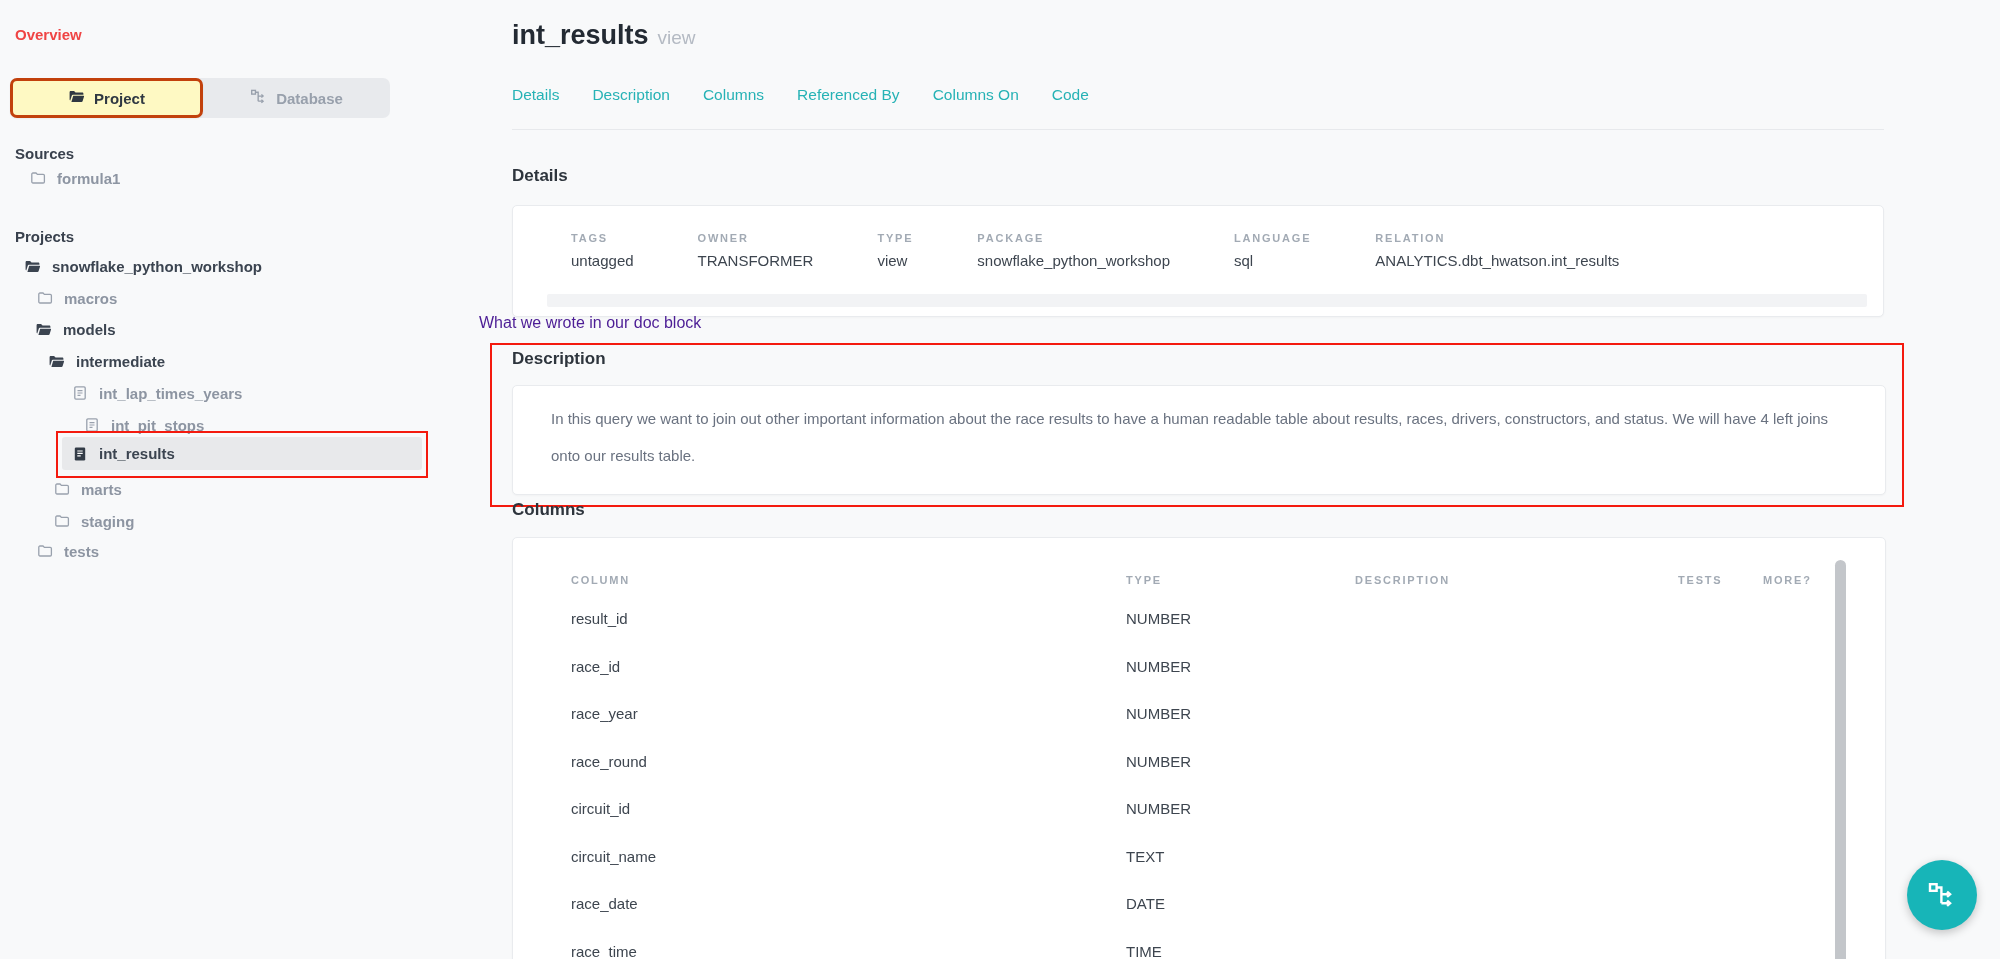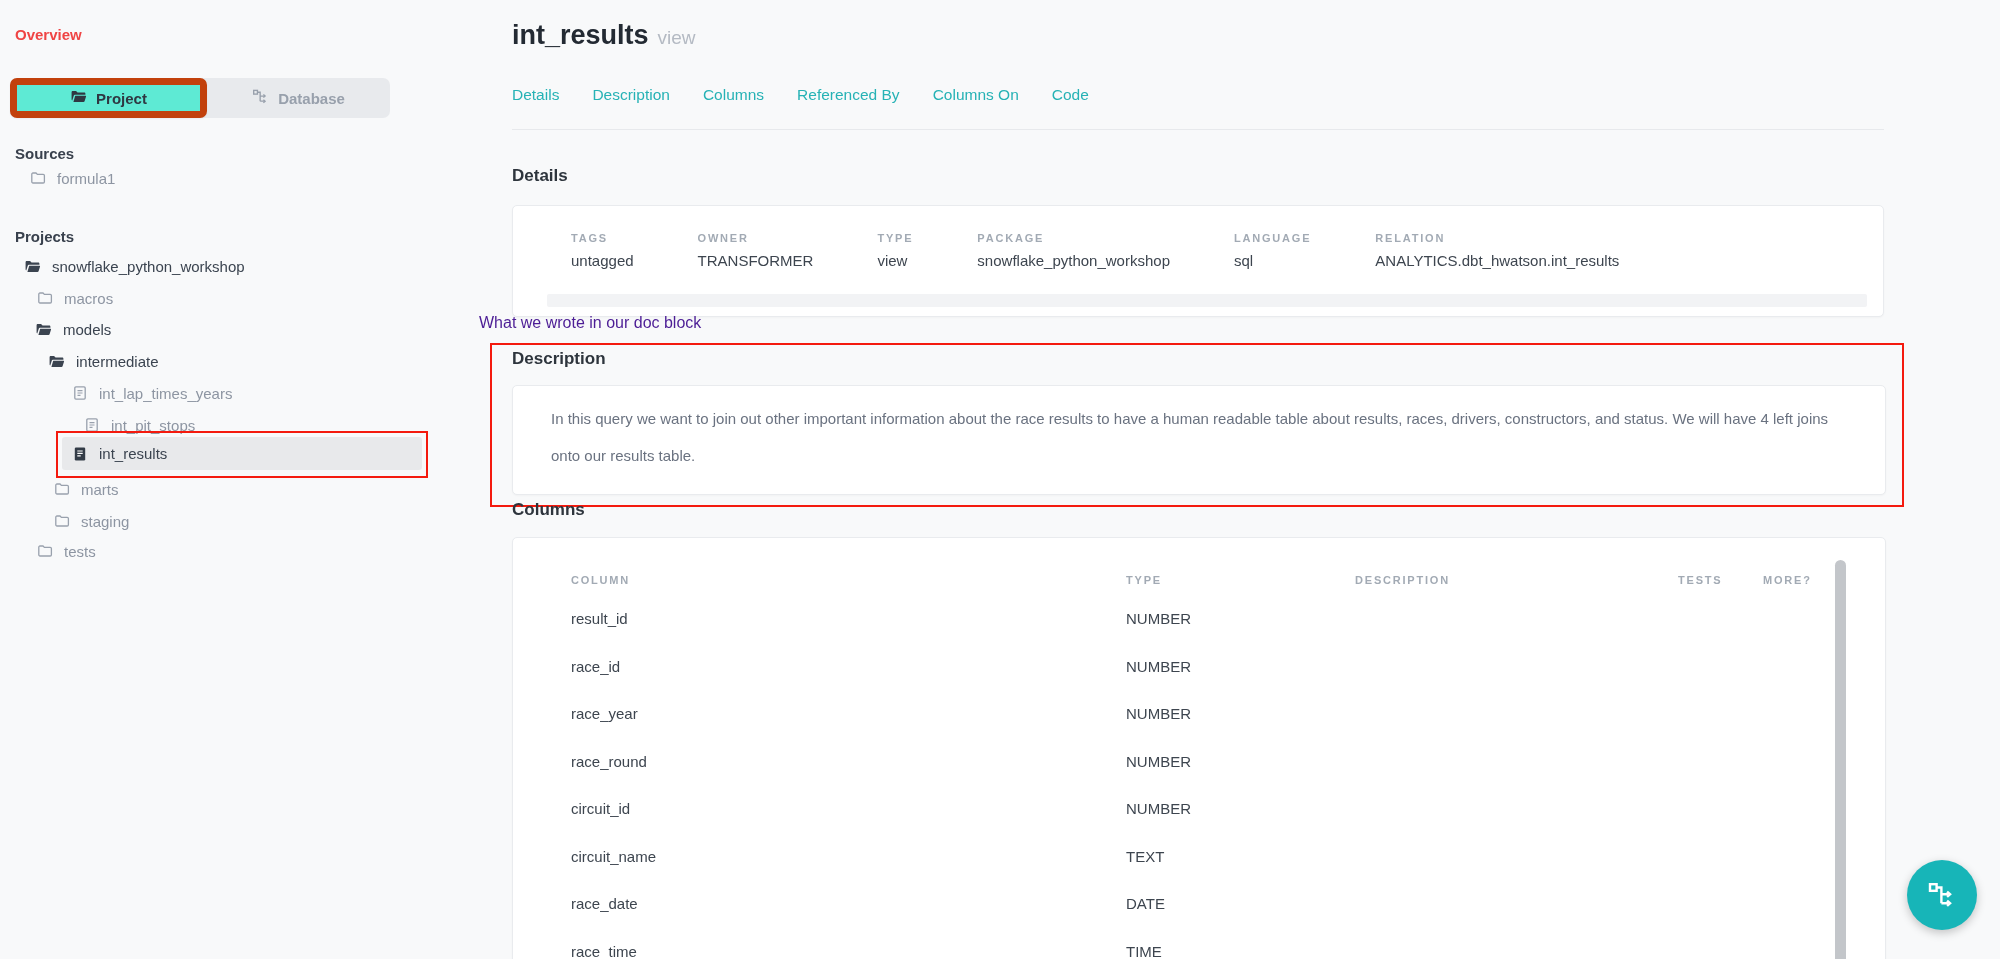--- a/index.html
+++ b/index.html
@@ -7,23 +7,23 @@
     width:2000px;height:959px;overflow:hidden;position:relative;
     background:#f8f9fa;
     font-family:"Liberation Sans","DejaVu Sans",sans-serif;
     -webkit-font-smoothing:antialiased;
   }
   
   .sidebar{position:absolute;left:0;top:0;width:440px;height:959px;}
   .overview{position:absolute;left:15px;top:26px;font-size:15px;font-weight:bold;color:#ef4444;}
   .toggle{position:absolute;left:10px;top:78px;width:380px;height:40px;background:#e8eaed;border-radius:7px;display:flex;}
   .toggle-btn{flex:1;display:flex;align-items:center;justify-content:center;gap:9px;font-size:15px;font-weight:bold;color:#98a0ac;border-radius:7px;cursor:pointer;}
-  .toggle-btn.active{background:#5eead4;color:#2f3842;border:7px solid #c2410c;box-shadow:0 1px 2px rgba(0,0,0,.05);}
+  .toggle-btn.active{background:#fef9c3;color:#2f3842;border:3px solid #c2410c;box-shadow:0 1px 2px rgba(0,0,0,.05);}
   .side-section{position:absolute;font-size:15px;font-weight:bold;color:#39414d;}
-  .side-row{position:absolute;display:flex;align-items:center;gap:11px;font-size:15px;color:#8d95a2;height:22px;cursor:pointer;}
+  .side-row{position:absolute;display:flex;align-items:center;gap:11px;font-size:15px;color:#8d95a2;height:22px;cursor:pointer;font-weight:bold;}
   .side-row.dark{color:#3b4450;}
   .side-row .ic{display:flex;align-items:center;}
   .side-row.selected-row{background:#e8e9eb;border-radius:3px;}
   .red-box{position:absolute;border:2px solid #f41a0e;pointer-events:none;}
   
   .main-title{position:absolute;left:512px;top:20px;font-size:27px;font-weight:bold;color:#232a33;}
   .main-title .subtitle{font-size:19px;font-weight:normal;color:#b4bac3;margin-left:9px;}
   .tabs{position:absolute;left:512px;top:86px;display:flex;gap:33px;}
   .tab{font-size:15.5px;color:#26b2b5;cursor:pointer;text-decoration:none;}
   .divider{position:absolute;left:512px;top:129px;width:1372px;border-top:1px solid #e7e9ec;}

